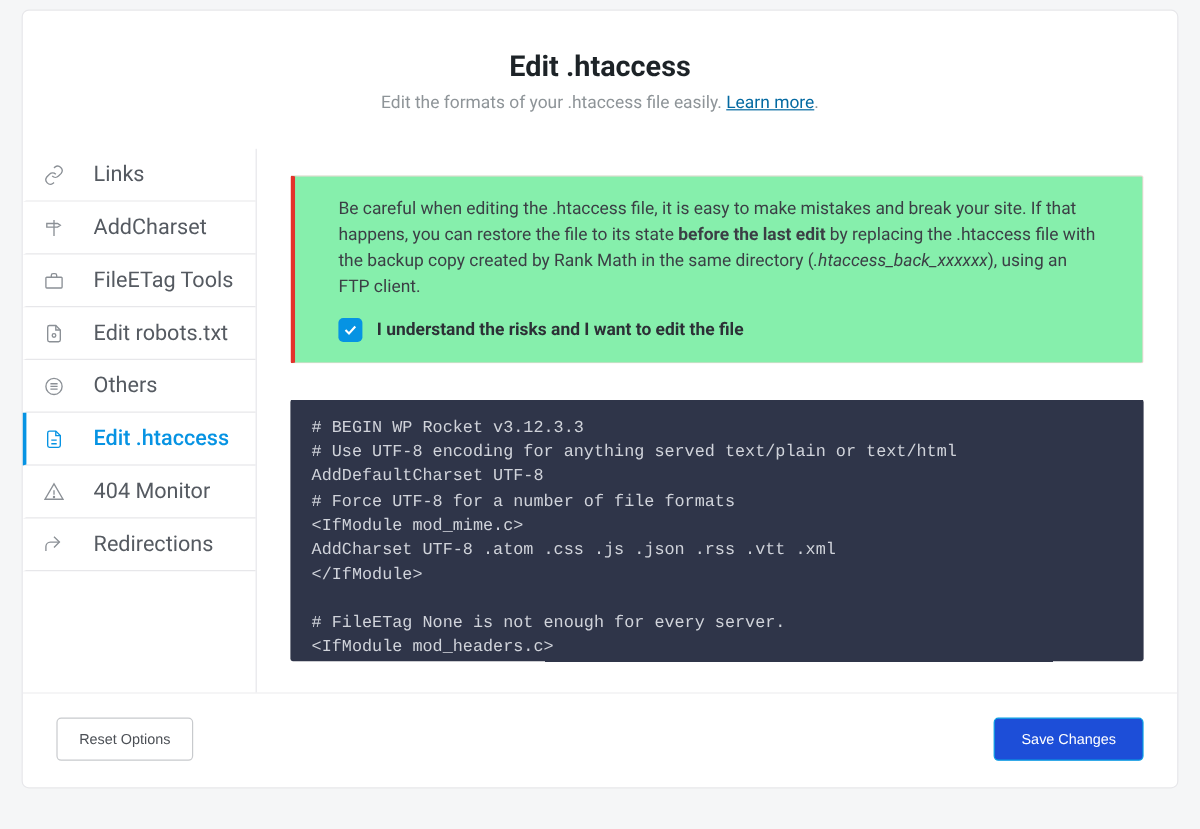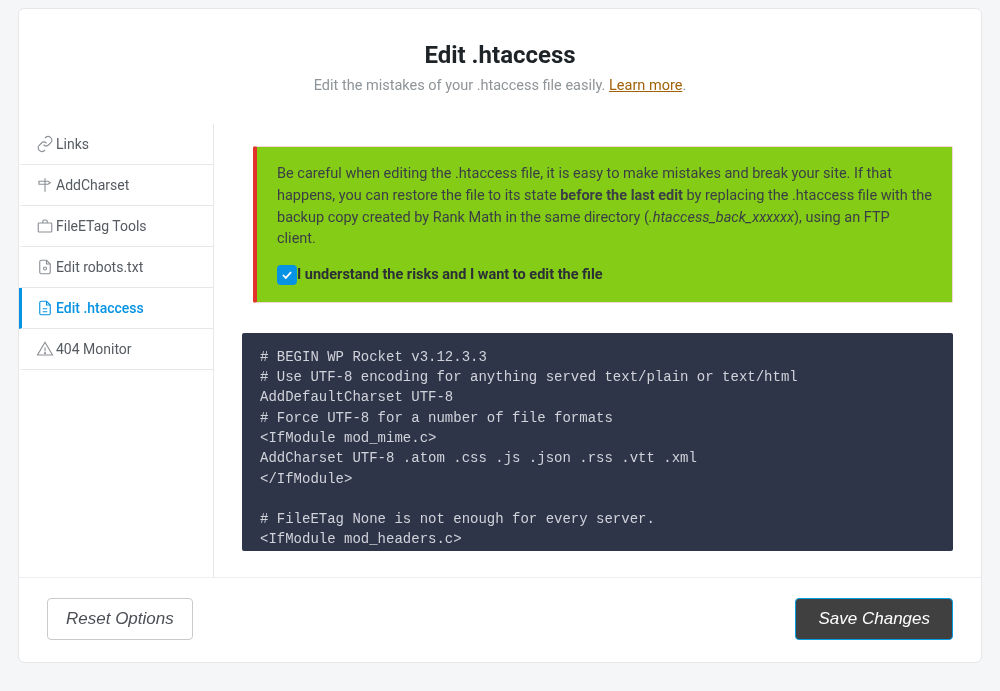--- a/index.html
+++ b/index.html
@@ -2,49 +2,49 @@
 <html><head>
 <meta charset="utf-8">
 <style>
 * { box-sizing: border-box; margin: 0; padding: 0; }
 body { font-family: -apple-system, BlinkMacSystemFont, "Segoe UI", Roboto, sans-serif; background: #f5f6f7; color: #32373c; width: 1000px; height: 691px; overflow: hidden; }
 .container { padding: 8px 18px 18px 18px; }
 .card { background: #fff; border: 1px solid #e7e7ea; border-radius: 6px; }
 .header { text-align: center; padding: 32px 20px 30px 20px; }
 .header h1 { font-size: 24px; font-weight: 700; color: #1d2327; margin-bottom: 8px; }
 .header p { font-size: 14.5px; color: #8e9498; }
-.header a { color: #a16207; text-decoration: underline; }
+.header a { color: #0369a1; text-decoration: underline; }
 .body { display: flex; }
 .sidebar { width: 195px; border-right: 1px solid #e7e7ea; padding-bottom: 40px; }
-.sidebar-item { display: flex; align-items: center; gap: 2px; padding: 11px 14px; font-size: 14px; color: #555a61; border-bottom: 1px solid #e7e7ea; cursor: pointer; border-left: 3px solid transparent; }
+.sidebar-item { display: flex; align-items: center; gap: 24px; padding: 11px 14px; font-size: 18px; color: #555a61; border-bottom: 1px solid #e7e7ea; cursor: pointer; border-left: 3px solid transparent; }
 .sidebar-item.active { color: #0693e3; border-left-color: #0693e3; font-weight: 500; }
 .sidebar-item .icon { width: 18px; height: 18px; display: inline-flex; align-items: center; justify-content: center; }
 .sidebar-item .icon svg { width: 18px; height: 18px; stroke: #8b9096; stroke-width: 1.5; fill: none; }
 .sidebar-item.active .icon svg { stroke: #0693e3; }
 .main { flex: 1; padding: 22px 28px 22px 28px; }
-.warning { background: #84cc16; border: 1px solid #f3d7d8; border-left: 4px solid #e3322b; border-radius: 2px; padding: 16px 20px; font-size: 14.5px; color: #3b3f45; line-height: 1.5; margin-left: 11px; }
-.warning .confirm { margin-top: 14px; display: flex; align-items: center; }
+.warning { background: #86efac; border: 1px solid #f3d7d8; border-left: 4px solid #e3322b; border-radius: 2px; padding: 16px 36px; font-size: 14.5px; color: #3b3f45; line-height: 1.5; }
+.warning .confirm { margin-top: 14px; display: flex; align-items: center; gap: 12px; }
 .warning .confirm label { font-weight: 700; color: #2c3036; font-size: 14.5px; }
 .checkbox { width: 20px; height: 20px; background: #0693e3; border-radius: 4px; display: inline-flex; align-items: center; justify-content: center; cursor: pointer; }
 .checkbox svg { width: 14px; height: 14px; stroke: #fff; stroke-width: 3; fill: none; }
 .editor-wrap { position: relative; margin-top: 30px; }
 .editor { width: 100%; height: 218px; background: #2f3549; color: #d0d3da; border: none; border-radius: 2px; padding: 14px 18px; font-family: Liberation Mono, monospace; font-size: 14px; line-height: 1.45; resize: none; overflow-y: scroll; white-space: pre; }
 .footer { display: flex; justify-content: space-between; align-items: center; padding: 20px 28px 22px 28px; border-top: 1px solid #eeeef0; }
-.btn { display: inline-block; padding: 10px 18px; font-size: 17px; border-radius: 4px; cursor: pointer; border: 1px solid #c8cacd; background: #fff; color: #4b4f55; font-style: italic; }
-.btn-primary { background: #404040; border: 1px solid #069de3; color: #fff; padding: 10px 22px; }
+.btn { display: inline-block; padding: 10px 18px; font-size: 12px; border-radius: 4px; cursor: pointer; border: 1px solid #c8cacd; background: #fff; color: #4b4f55; }
+.btn-primary { background: #1d4ed8; border: 1px solid #069de3; color: #fff; padding: 10px 22px; }
 </style>
 </head>
 <body>
 
 <div class="container">
   <div class="card">
     <div class="header">
       <h1>Edit .htaccess</h1>
       <p>
-        <span>Edit the mistakes of your .htaccess file easily. </span><a href="#">Learn more</a><span>.</span>
+        <span>Edit the formats of your .htaccess file easily. </span><a href="#">Learn more</a><span>.</span>
       </p>
     </div>
 
     <div class="body">
       <div class="sidebar">
         <div class="sidebar-item">
           <span class="icon">
               <svg viewBox="0 0 24 24">
                 <path d="M10 13a5 5 0 0 0 7 0l3-3a5 5 0 0 0-7-7l-1 1"></path>
                 <path d="M14 11a5 5 0 0 0-7 0l-3 3a5 5 0 0 0 7 7l1-1"></path>
@@ -73,39 +73,57 @@
         <div class="sidebar-item">
           <span class="icon">
               <svg viewBox="0 0 24 24">
                 <path d="M14 3H7a2 2 0 0 0-2 2v14a2 2 0 0 0 2 2h10a2 2 0 0 0 2-2V8z"></path>
                 <path d="M14 3v5h5"></path>
                 <circle cx="12" cy="14" r="2"></circle>
               </svg>
             </span>
           <span>Edit robots.txt</span>
         </div>
+        <div class="sidebar-item">
+          <span class="icon">
+              <svg viewBox="0 0 24 24">
+                <circle cx="12" cy="12" r="9"></circle>
+                <path d="M8 9h8M8 12h8M8 15h8"></path>
+              </svg>
+            </span>
+          <span>Others</span>
+        </div>
         <div class="sidebar-item active">
           <span class="icon">
               <svg viewBox="0 0 24 24">
                 <path d="M14 3H7a2 2 0 0 0-2 2v14a2 2 0 0 0 2 2h10a2 2 0 0 0 2-2V8z"></path>
                 <path d="M14 3v5h5"></path>
                 <path d="M9 13h6M9 17h6"></path>
               </svg>
             </span>
           <span>Edit .htaccess</span>
         </div>
         <div class="sidebar-item">
           <span class="icon">
               <svg viewBox="0 0 24 24">
                 <path d="M12 3 2 20h20z"></path>
                 <path d="M12 10v5"></path>
                 <circle cx="12" cy="17.5" r="0.6"></circle>
               </svg>
             </span>
           <span>404 Monitor</span>
+        </div>
+        <div class="sidebar-item">
+          <span class="icon">
+              <svg viewBox="0 0 24 24">
+                <path d="M12 3l6 6-6 6"></path>
+                <path d="M18 9H8a5 5 0 0 0-5 5v5"></path>
+              </svg>
+            </span>
+          <span>Redirections</span>
         </div>
       </div>
 
       <div class="main">
         <div class="warning">
           <div>
             <span>Be careful when editing the .htaccess file, it is easy to make mistakes and break your site. If that happens, you can restore the file to its state </span><strong>before the last edit</strong><span> by replacing the .htaccess file with the backup copy created by Rank Math in the same directory (</span><em>.htaccess_back_xxxxxx</em><span>), using an FTP client.</span>
           </div>
           <div class="confirm">
             <span class="checkbox">

